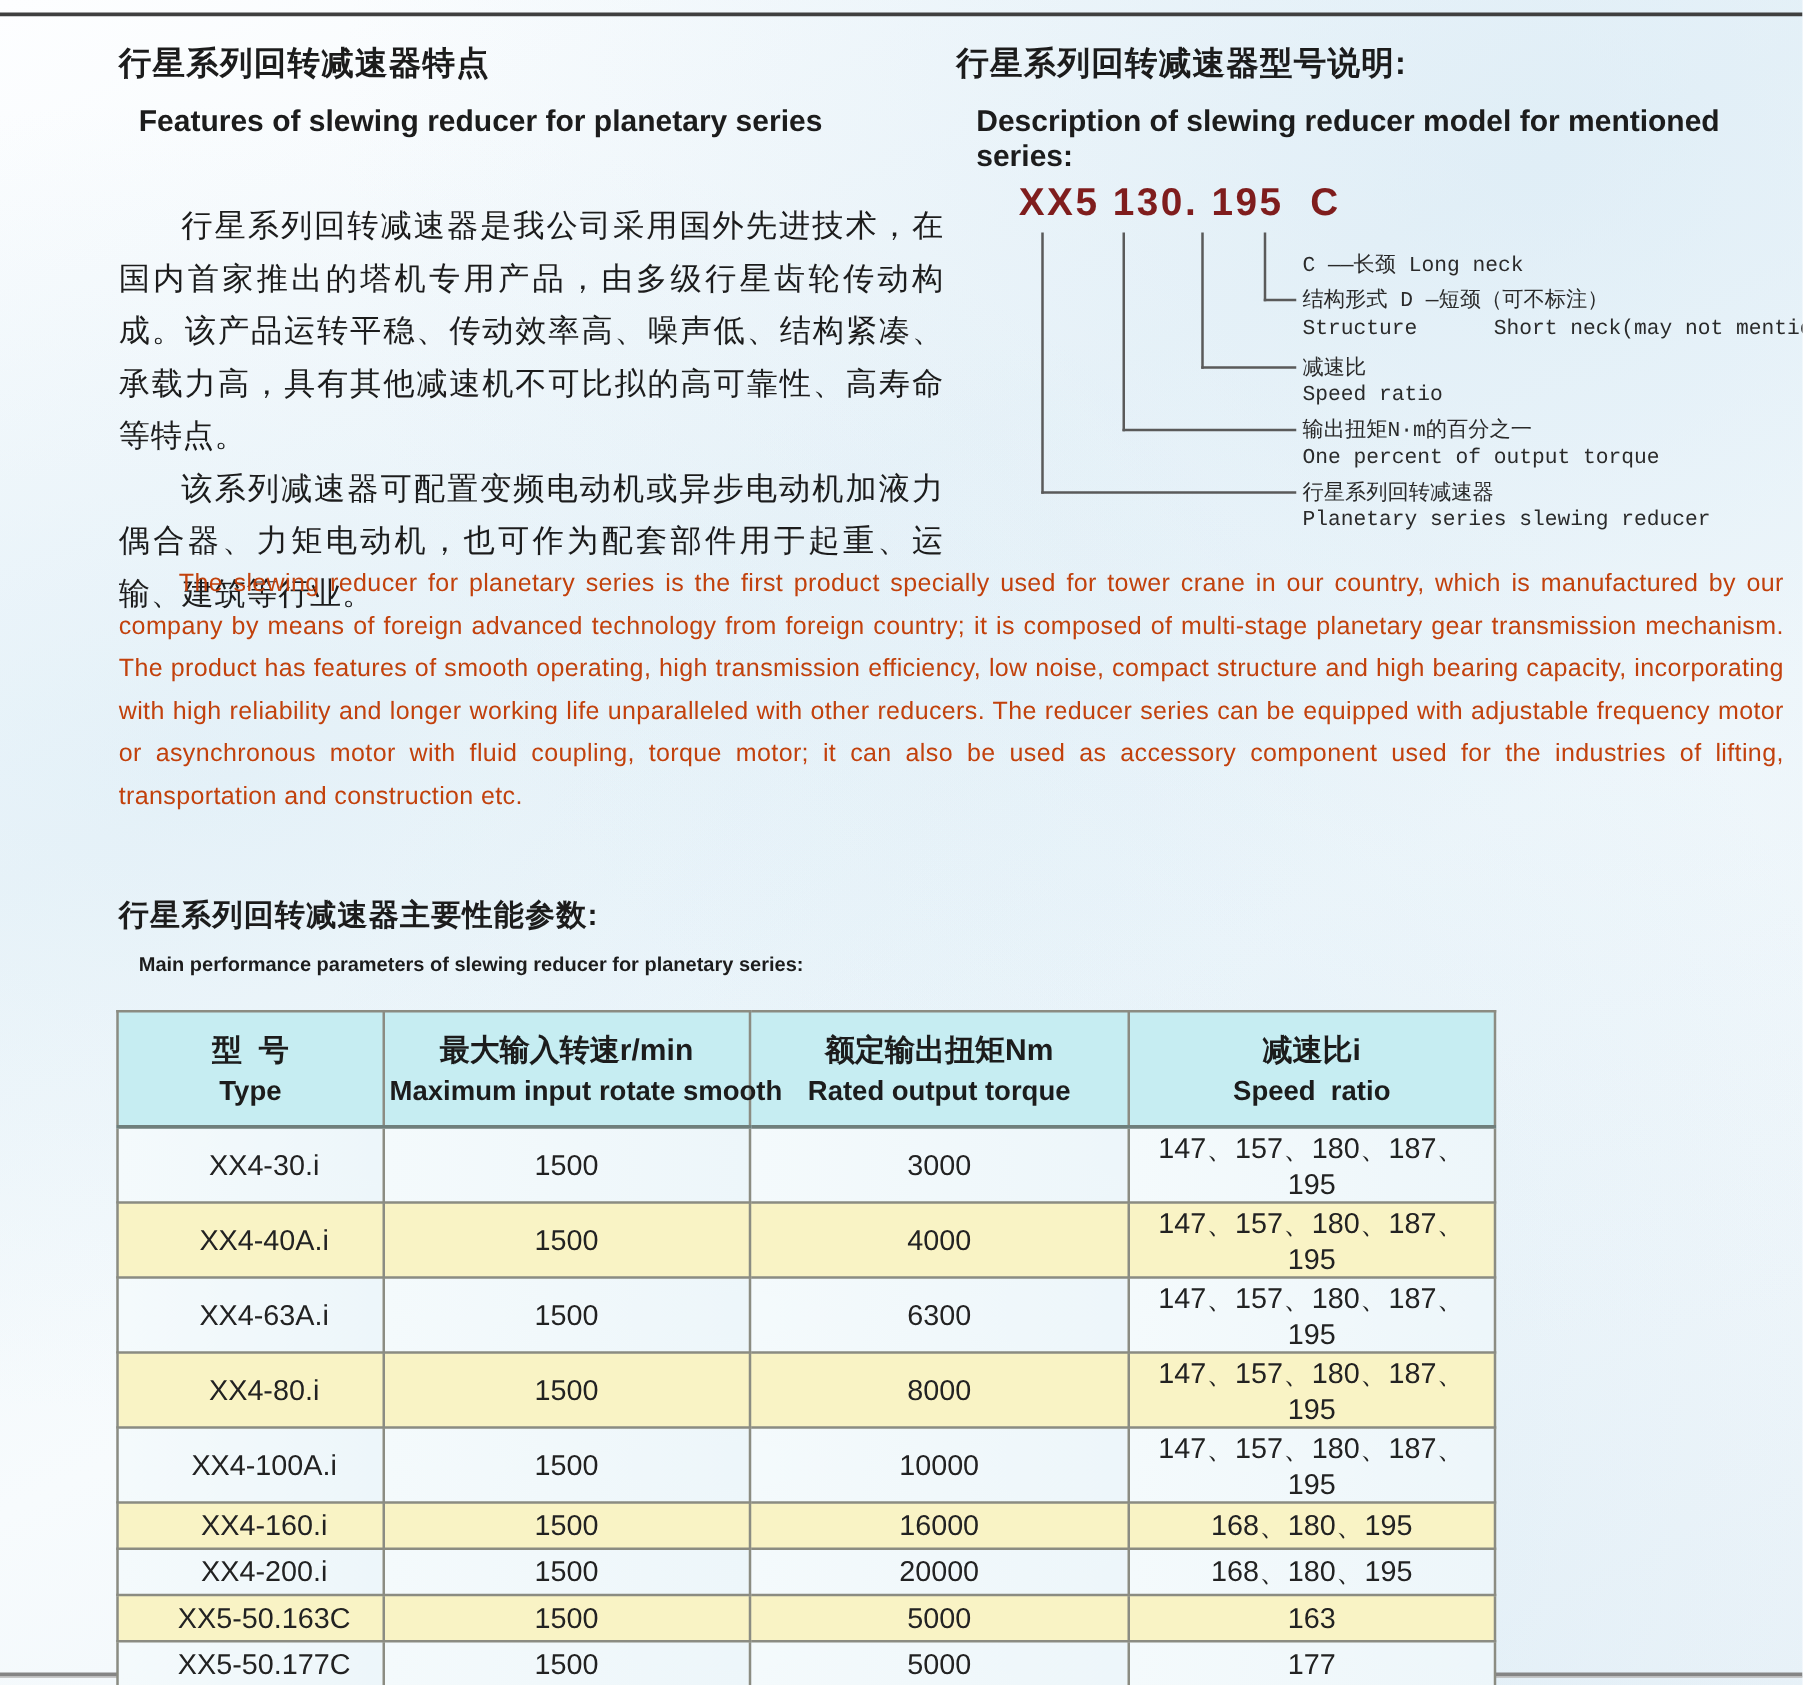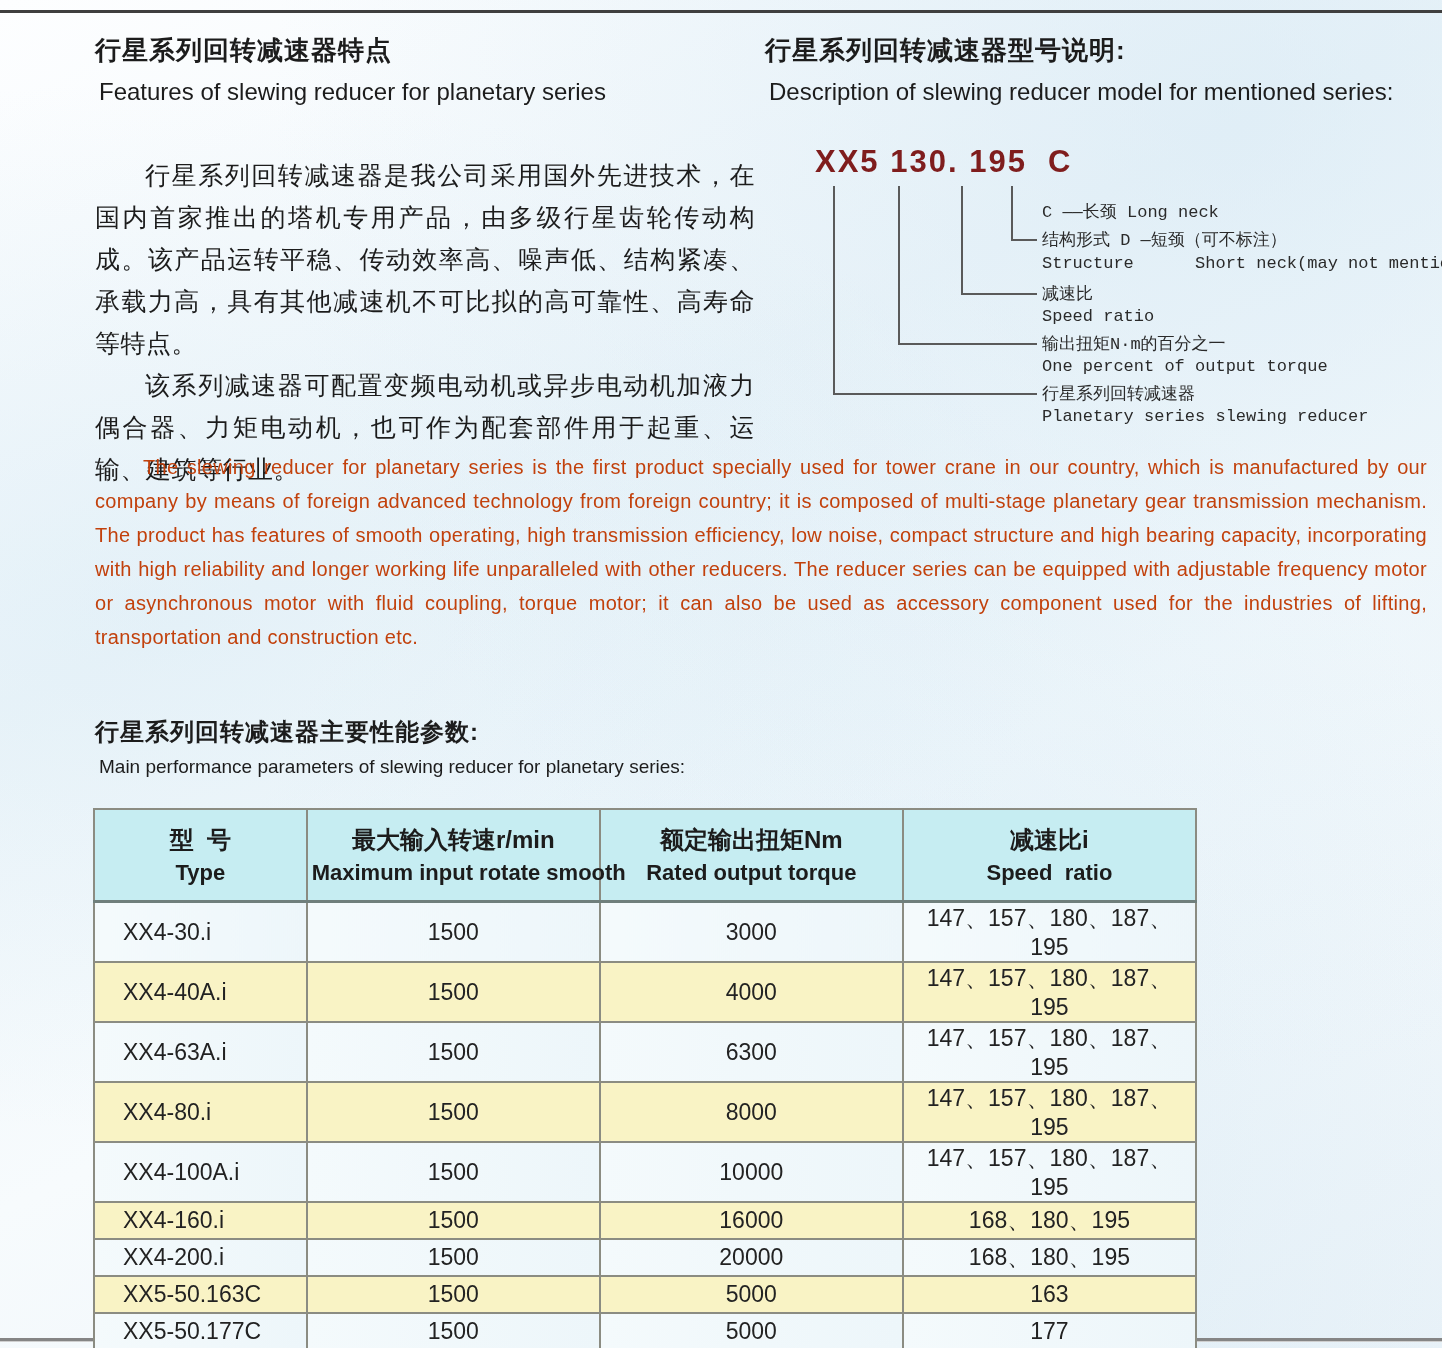--- a/index.html
+++ b/index.html
@@ -11,21 +11,21 @@
       radial-gradient(ellipse at 10% 45%, rgba(210,232,244,.40), transparent 50%),
       radial-gradient(ellipse at 60% 90%, rgba(205,228,242,.45), transparent 55%),
       linear-gradient(155deg,#fdfeff 0%,#eff6fa 35%,#f7fbfd 60%,#e9f2f8 100%);
   }
   .rule{position:absolute;left:0;width:1442px;}
   .rule-top{top:10px;height:3px;background:#3f3f3f;}
   .rule-bottom{top:1338px;height:3px;background:#858585;border-bottom:1px solid #cfcfcf;}
 
   .sec{position:absolute;}
   .h-zh{font-weight:bold;font-size:26px;letter-spacing:1px;margin:0 0 10px 0;}
-  .h-en{font-weight:normal;font-size:24px;margin:4px;}
+  .h-en{font-weight:bold;font-size:24px;margin:16px;}
 
   .features{left:95px;top:33px;width:660px;}
   .cn-para{font-size:25px;line-height:42px;text-align:justify;text-indent:2em;margin:0;
            letter-spacing:.5px;}
   .cn-block{margin-top:48px;}
 
   .model{left:765px;top:33px;width:670px;}
 
   .model-code{position:absolute;left:815px;top:144px;font-size:31px;font-weight:600;
               white-space:pre;letter-spacing:2px;color:#7f1d1d;}
@@ -39,33 +39,33 @@
   .mlabel{position:absolute;left:1042px;font-size:17px;white-space:pre;
           font-family:"Liberation Mono","DejaVu Sans Mono",monospace;color:#2a2a2a;}
   .ml0{top:200px;} .ml1{top:228px;} .ml2{top:254px;} .ml3{top:282px;} .ml4{top:307px;}
   .ml5{top:332px;} .ml6{top:357px;} .ml7{top:382px;} .ml8{top:407px;}
 
   .intro-en{left:95px;top:450px;width:1332px;font-size:20px;line-height:34px;
             text-align:justify;text-indent:2.4em;letter-spacing:.3px;color:#c2410c;}
 
   .tbl-head{left:95px;top:716px;width:1100px;}
   .tbl-head .h-zh{font-size:24px;margin-bottom:8px;}
-  .tbl-head .h-en{font-size:19px;}
+  .tbl-head .h-en{font-size:16px;}
 
   table.params{position:absolute;left:93px;top:808px;width:1104px;border-collapse:collapse;
                table-layout:fixed;}
   table.params th,table.params td{border:2px solid #8b8c82;}
   table.params thead th{
     background:#c6edf2;height:86px;padding:2px 4px;vertical-align:middle;text-align:center;
     border-bottom:3px solid #6f7f7c;
   }
   .th-zh{display:block;font-size:24px;font-weight:bold;white-space:pre;margin-bottom:4px;}
   .th-en{display:block;font-size:22px;font-weight:bold;white-space:pre;}
   table.params td{height:35px;font-size:23px;text-align:center;padding:0 6px;color:#222;}
-  table.params td.c-type{text-align:left;padding-left:28px;}
+  table.params td.c-type{text-align:center;padding-left:28px;}
   table.params tbody tr:nth-child(odd) td{background:linear-gradient(90deg,#f4fafc,#edf6fa);}
   table.params tbody tr:nth-child(even) td{background:#f9f3c5;}
 </style>
 </head>
 <body>
 
 <div class="rule rule-top"></div>
 <div class="rule rule-bottom"></div>
 
 <div class="sec features">

